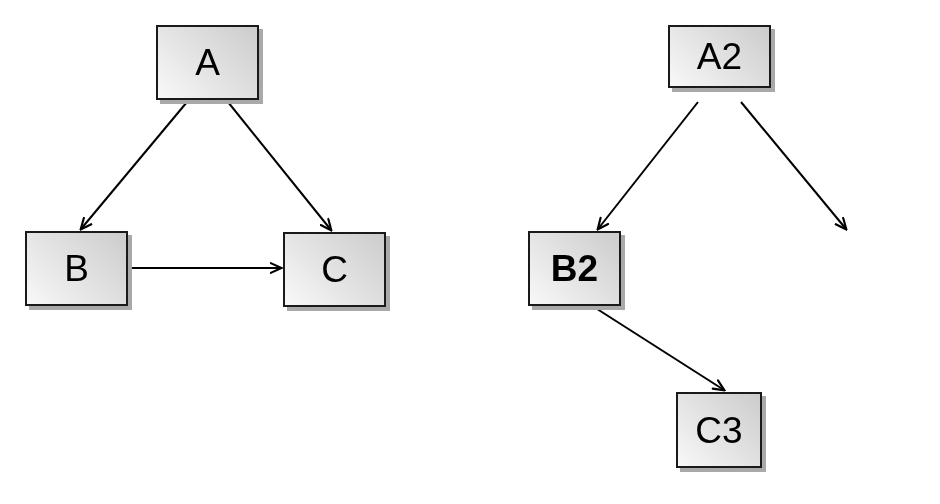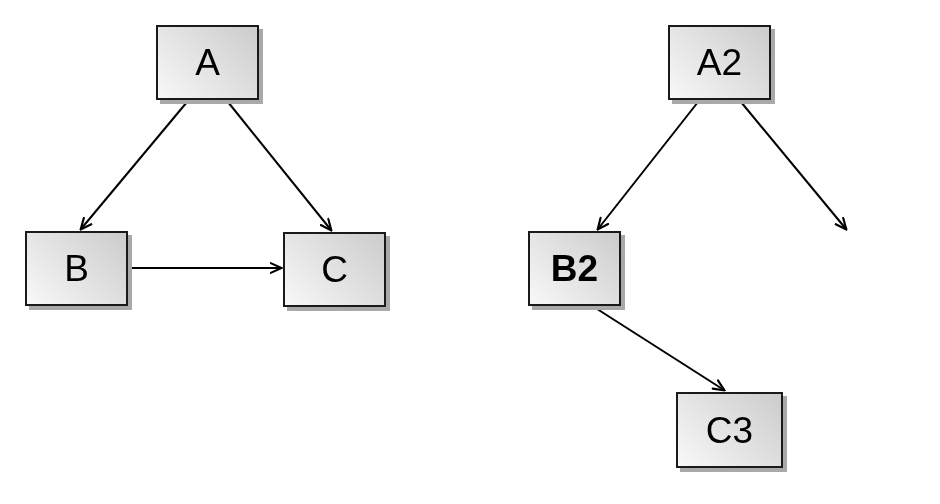--- a/index.html
+++ b/index.html
@@ -64,22 +64,22 @@
     </svg>
 <div class="node" style="left: 156px; top: 25px; width: 103px; height: 75px;">
       <span class="node-label">A</span>
     </div>
     <div class="node" style="left: 25px; top: 231px; width: 103px; height: 75px;">
       <span class="node-label">B</span>
     </div>
     <div class="node" style="left: 283px; top: 232px; width: 103px; height: 75px;">
       <span class="node-label">C</span>
     </div>
-    <div class="node" style="left: 668px; top: 25px; width: 103px; height: 75px;">
+    <div class="node" style="left: 668px; top: 25px; width: 103px; height: 63px;">
       <span class="node-label">A2</span>
     </div>
     <div class="node" style="left: 528px; top: 231px; width: 93px; height: 75px; font-weight: bold;">
       <span class="node-label">B2</span>
     </div>
-    <div class="node" style="left: 676px; top: 392px; width: 107px; height: 76px; text-align: right;">
+    <div class="node" style="left: 676px; top: 392px; width: 86px; height: 76px; text-align: right;">
       <span class="node-label">C3</span>
     </div>
   </div>
 
 </body></html>

